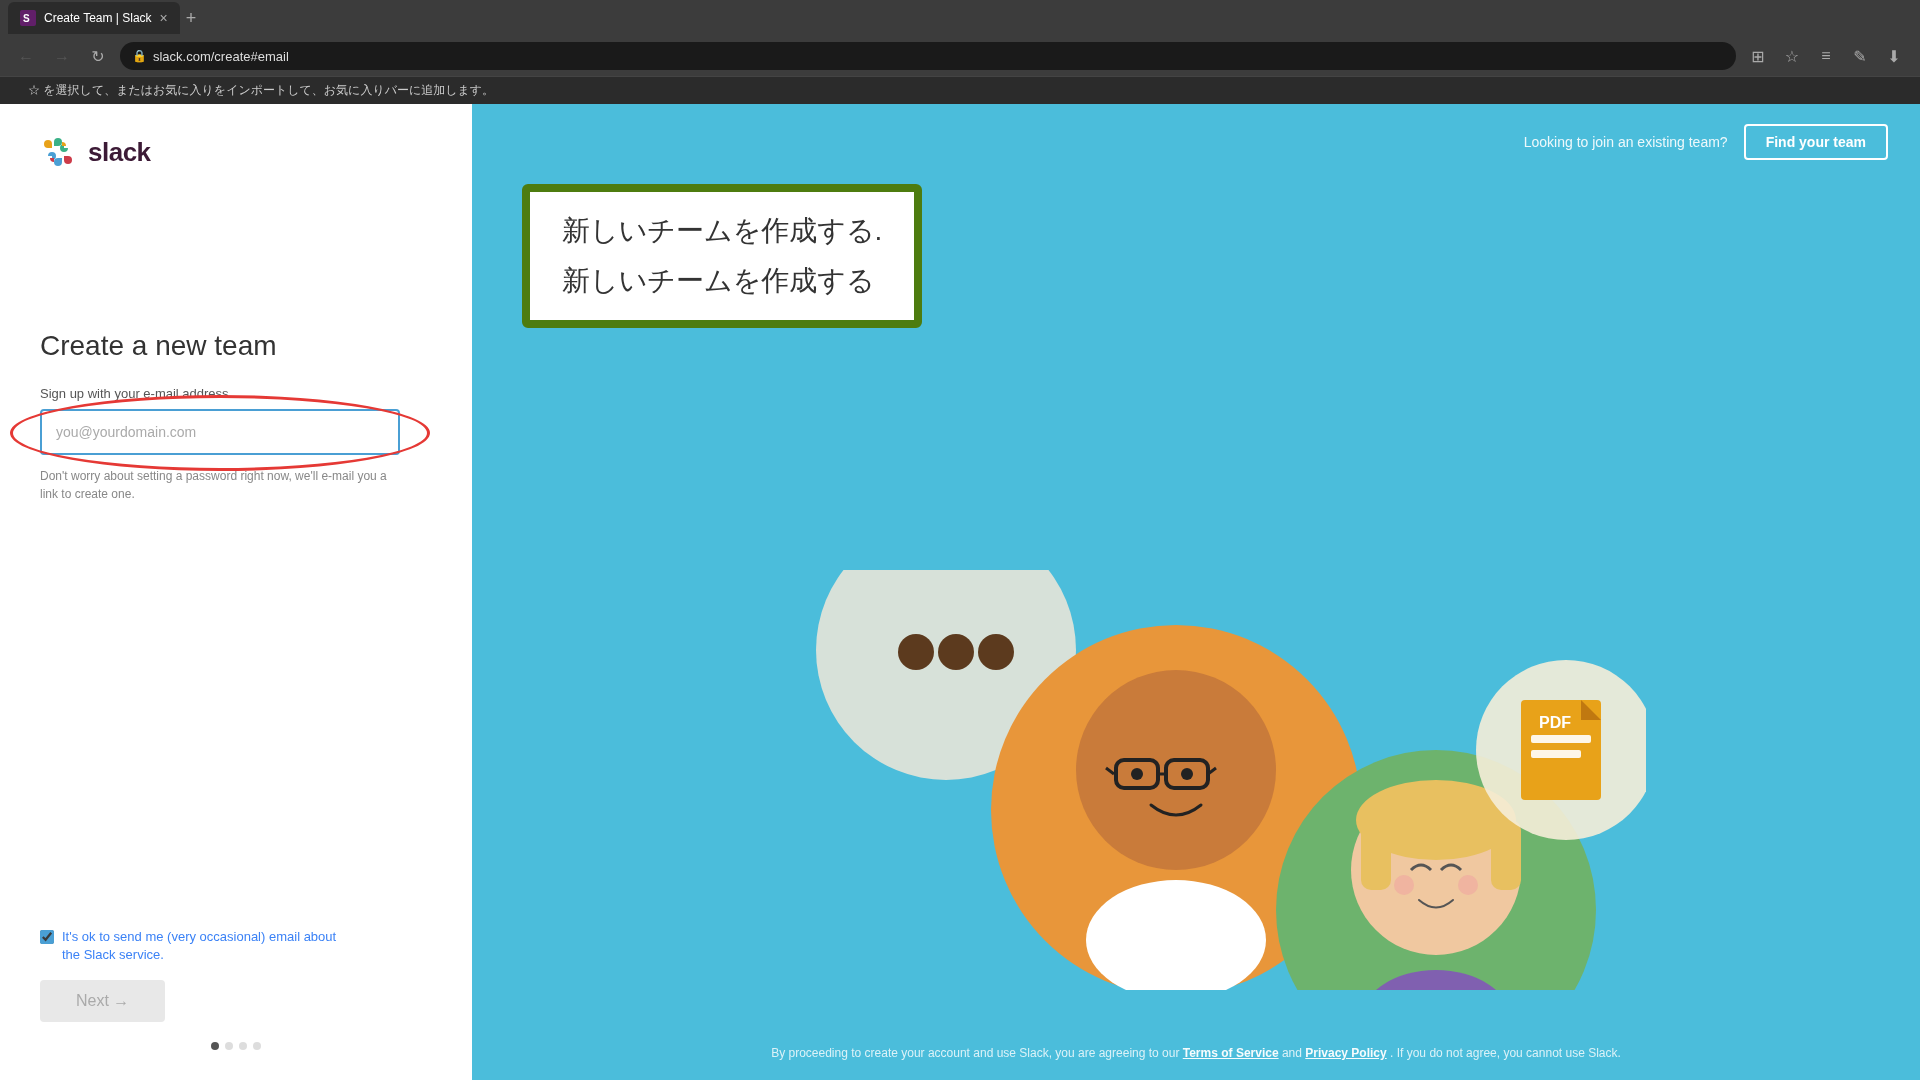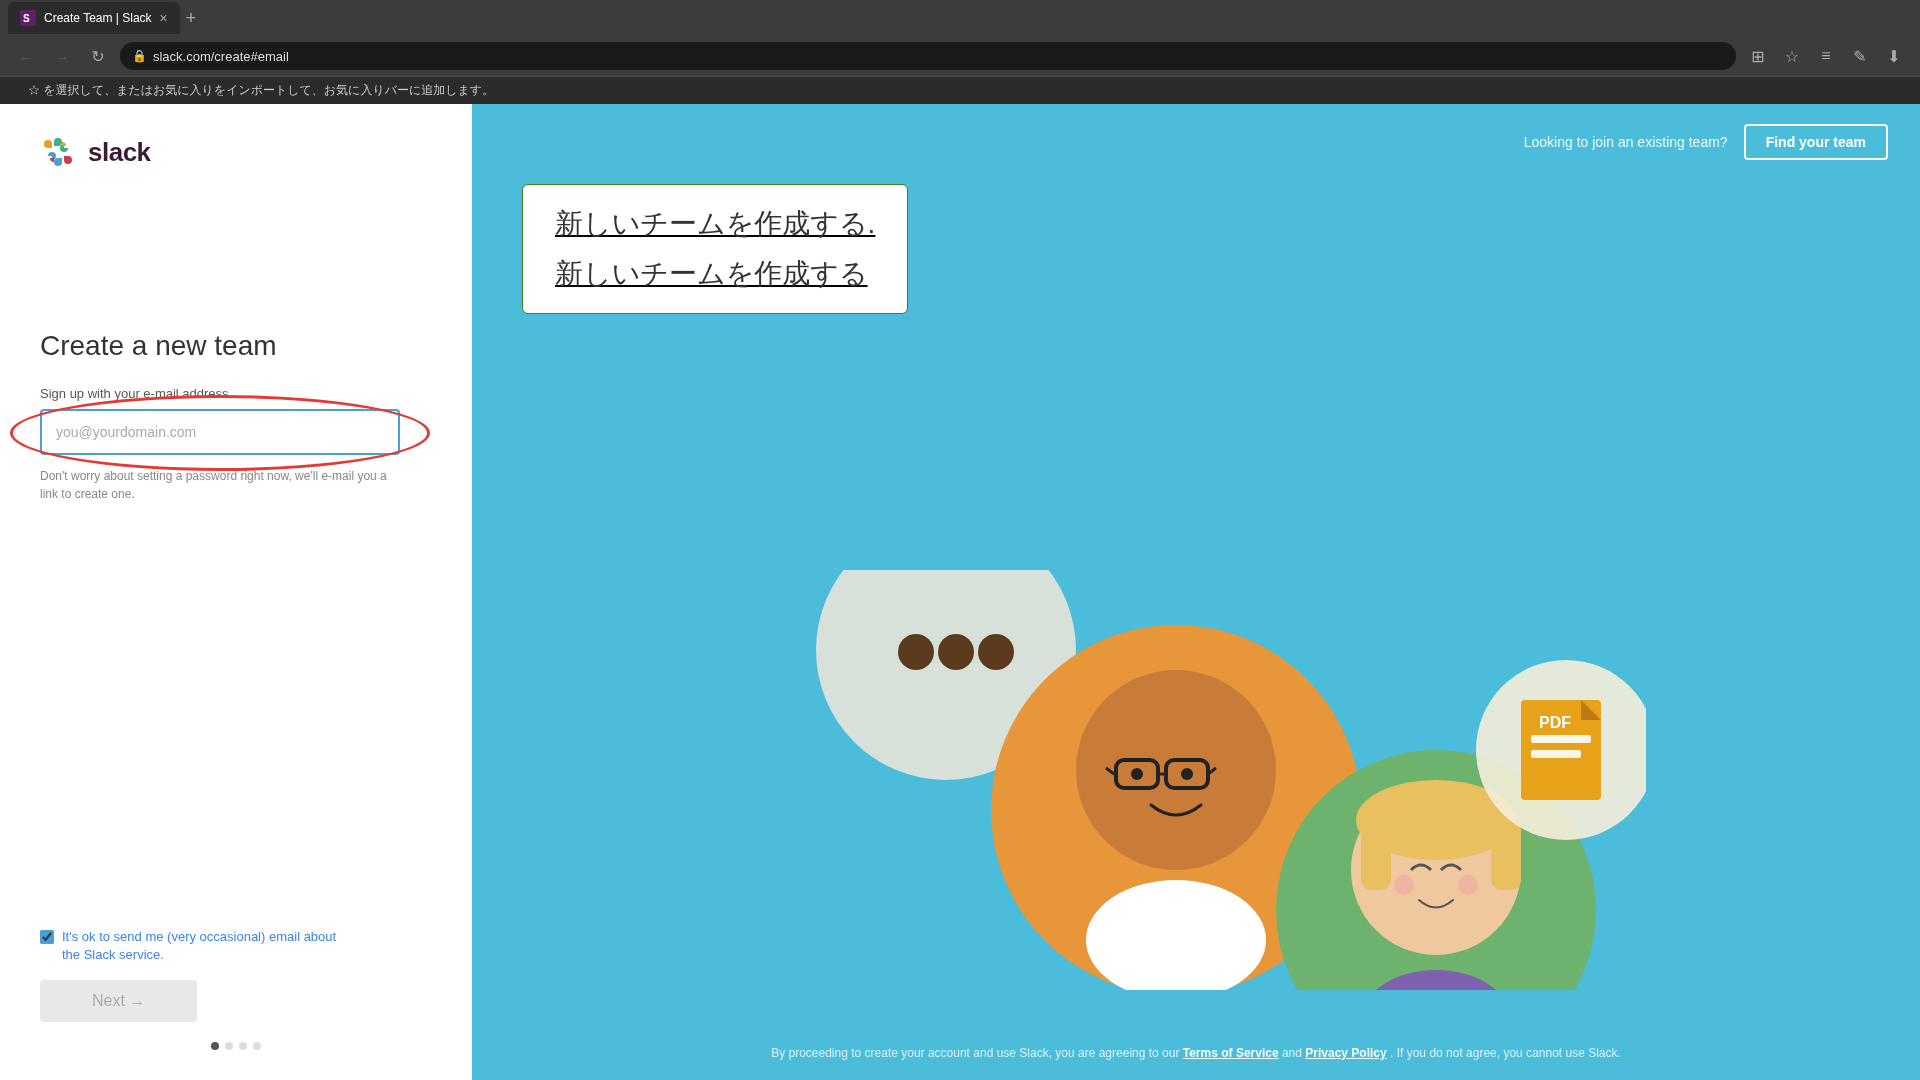--- a/index.html
+++ b/index.html
@@ -38,34 +38,34 @@
     .email-input-wrapper { position: relative; margin-bottom: 12px; }
     .email-input { width: 360px; height: 46px; border: 2px solid #4a9fd4; border-radius: 4px; padding: 0 14px; font-size: 14px; color: #333; outline: none; }
     .email-input::placeholder { color: #aaa; }
     .email-circle-overlay { position: absolute; top: -14px; left: -30px; width: 420px; height: 76px; border: 3px solid #e53935; border-radius: 50%; pointer-events: none; }
     .form-helper { font-size: 12px; color: #888; line-height: 1.5; max-width: 360px; }
 
     .checkbox-area { display: flex; align-items: flex-start; gap: 8px; margin-top: 120px; margin-bottom: 20px; }
     .checkbox-input { width: 14px; height: 14px; margin-top: 2px; accent-color: #4a9fd4; }
     .checkbox-label { font-size: 13px; color: #3b82f6; line-height: 1.4; max-width: 280px; }
 
-    .next-btn { background: #e8e8e8; color: #aaa; border: none; border-radius: 4px; padding: 12px 52px; font-size: 16px; cursor: default; display: flex; align-items: center; gap: 8px; }
+    .next-btn { background: #e8e8e8; color: #aaa; border: none; border-radius: 4px; padding: 12px 36px; font-size: 16px; cursor: default; display: flex; align-items: center; gap: 8px; }
 
     .dots-indicator { display: flex; gap: 6px; margin-top: 20px; justify-content: center; }
     .dot { width: 8px; height: 8px; border-radius: 50%; background: #ddd; }
     .dot.active { background: #555; }
 
     
     .right-panel { flex: 1; background: #4bbddb; position: relative; overflow: hidden; display: flex; flex-direction: column; }
     .right-header { display: flex; justify-content: flex-end; align-items: center; padding: 20px 32px; gap: 16px; }
     .existing-team-text { color: #fff; font-size: 14px; opacity: 0.9; }
     .find-team-btn { background: transparent; border: 2px solid #fff; color: #fff; padding: 8px 20px; border-radius: 4px; font-size: 14px; font-weight: 600; cursor: pointer; }
 
     
-    .annotation-box { position: absolute; top: 80px; left: 50px; background: #fff; border: 1px solid #4d7c0f; border-radius: 6px; padding: 20px 32px; z-index: 10; text-decoration: underline; }
+    .annotation-box { position: absolute; top: 80px; left: 50px; background: #fff; border: 8px solid #4d7c0f; border-radius: 6px; padding: 20px 32px; z-index: 10; }
     .annotation-line1 { font-size: 28px; color: #333; margin-bottom: 12px; }
     .annotation-line2 { font-size: 28px; color: #333; }
 
     
     .illustration-area { position: absolute; bottom: 60px; left: 50%; transform: translateX(-50%); width: 900px; height: 450px; }
 
     
     .right-footer { position: absolute; bottom: 20px; left: 50%; transform: translateX(-50%); text-align: center; font-size: 12px; color: rgba(255,255,255,0.8); white-space: nowrap; }
     .right-footer a { color: rgba(255,255,255,0.95); font-weight: 600; }
   </style>

